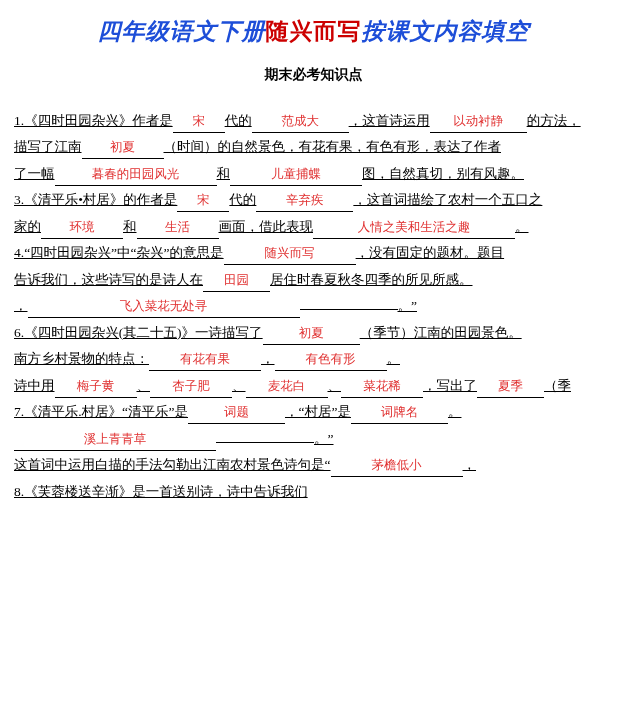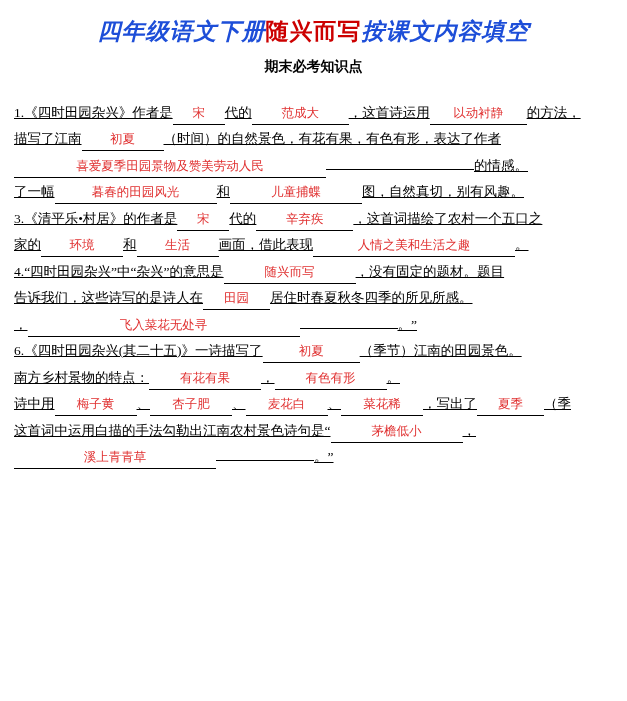--- a/index.html
+++ b/index.html
@@ -29,21 +29,21 @@
     letter-spacing: 1px;
     line-height: 1.2;
     font-family: "DejaVu Sans", "Liberation Sans", sans-serif;
   }
   .title .blk { color: #1d4ed8; font-style: italic; }
   .title .red { color: #cc0000; }
   .subtitle {
     text-align: center;
     font-size: 14px;
     font-weight: bold;
-    margin-top: 12px;
+    margin-top: 20px;
     font-family: "DejaVu Sans", "Liberation Sans", sans-serif;
   }
   .body {
     margin-top: 24px;
     padding: 0 12px 0 14px;
     font-size: 13.5px;
     line-height: 26.5px;
   }
   .p {
     margin: 0;
@@ -99,23 +99,20 @@
   <div class="subtitle">期末必考知识点</div>
 
   <div class="body">
 
     <p class="p">
       <span>1.《四时田园杂兴》作者是</span><span class="ans w40">宋</span><span>代的</span><span class="ans w85">范成大</span><span>，这首诗运用</span><span class="ans w85">以动衬静</span><span>的方法，</span>
     </p>
     <p class="p">
       <span>描写了江南</span><span class="ans w70">初夏</span><span>（时间）的自然景色，有花有果，有色有形，表达了作者</span>
     </p>
-    <p class="p">
-      <span class="ans w300">喜爱夏季田园景物及赞美劳动人民</span><span class="blank w140"></span><span>的情感。</span>
-    </p>
 
     <p class="p">
       <span>了一幅</span><span class="ans w150">暮春的田园风光</span><span>和</span><span class="ans w120">儿童捕蝶</span><span>图，自然真切，别有风趣。</span>
     </p>
 
     <p class="p">
       <span>3.《清平乐•村居》的作者是</span><span class="ans w40">宋</span><span>代的</span><span class="ans w85">辛弃疾</span><span>，这首词描绘了农村一个五口之</span>
     </p>
     <p class="p">
       <span>家的</span><span class="ans w70">环境</span><span>和</span><span class="ans w70">生活</span><span>画面，借此表现</span><span class="ans w190">人情之美和生活之趣</span><span>。</span>
@@ -136,22 +133,26 @@
       <span>6.《四时田园杂兴(其二十五)》一诗描写了</span><span class="ans w85">初夏</span><span>（季节）江南的田园景色。</span>
     </p>
     <p class="p">
       <span>南方乡村景物的特点：</span><span class="ans w100">有花有果</span><span>，</span><span class="ans w100">有色有形</span><span>。</span>
     </p>
     <p class="p">
       <span>诗中用</span><span class="ans w70">梅子黄</span><span>、</span><span class="ans w70">杏子肥</span><span>、</span><span class="ans w70">麦花白</span><span>、</span><span class="ans w70">菜花稀</span><span>，写出了</span><span class="ans w55">夏季</span><span>（季</span>
     </p>
 
     <p class="p">
-      <span>这首词中运用白描的手法勾勒出江南农村景色诗句是“</span><span class="ans w120">茅檐低小</span><span>，</span>
+      <span>7.《清平乐.村居》“清平乐”是</span><span class="ans w85">词题</span><span>，“村居”是</span><span class="ans w85">词牌名</span><span>。</span>
     </p>
     <p class="p">
       <span class="ans w190">溪上青青草</span><span class="blank w90"></span><span>。”</span>
     </p>
+    <p class="p">
+      <span>这首词中运用白描的手法勾勒出江南农村景色诗句是“</span><span class="ans w120">茅檐低小</span><span>，</span>
+    </p>
 
+    <p class="p faded">8.《芙蓉楼送辛渐》是一首送别诗，诗中告诉我们</p>
 
   </div>
 
 </div>
 
 </body></html>

